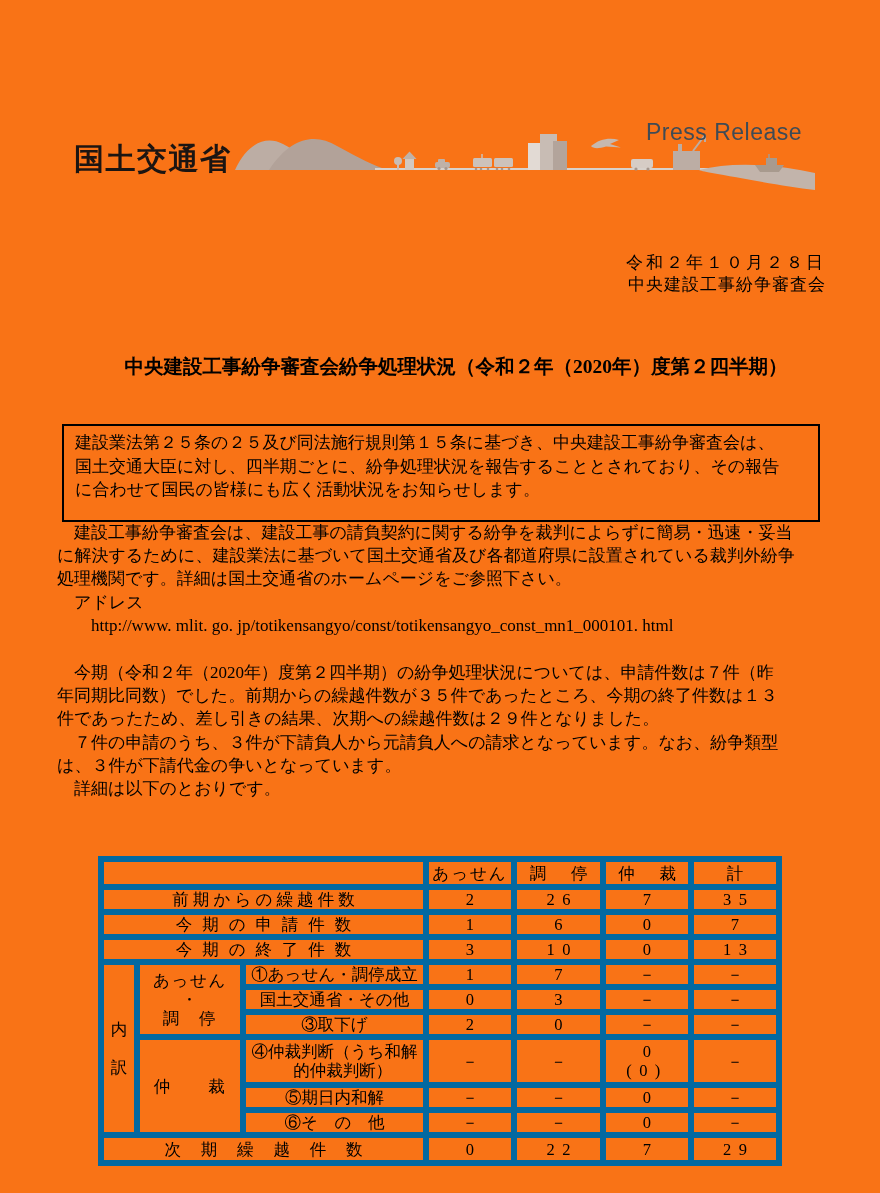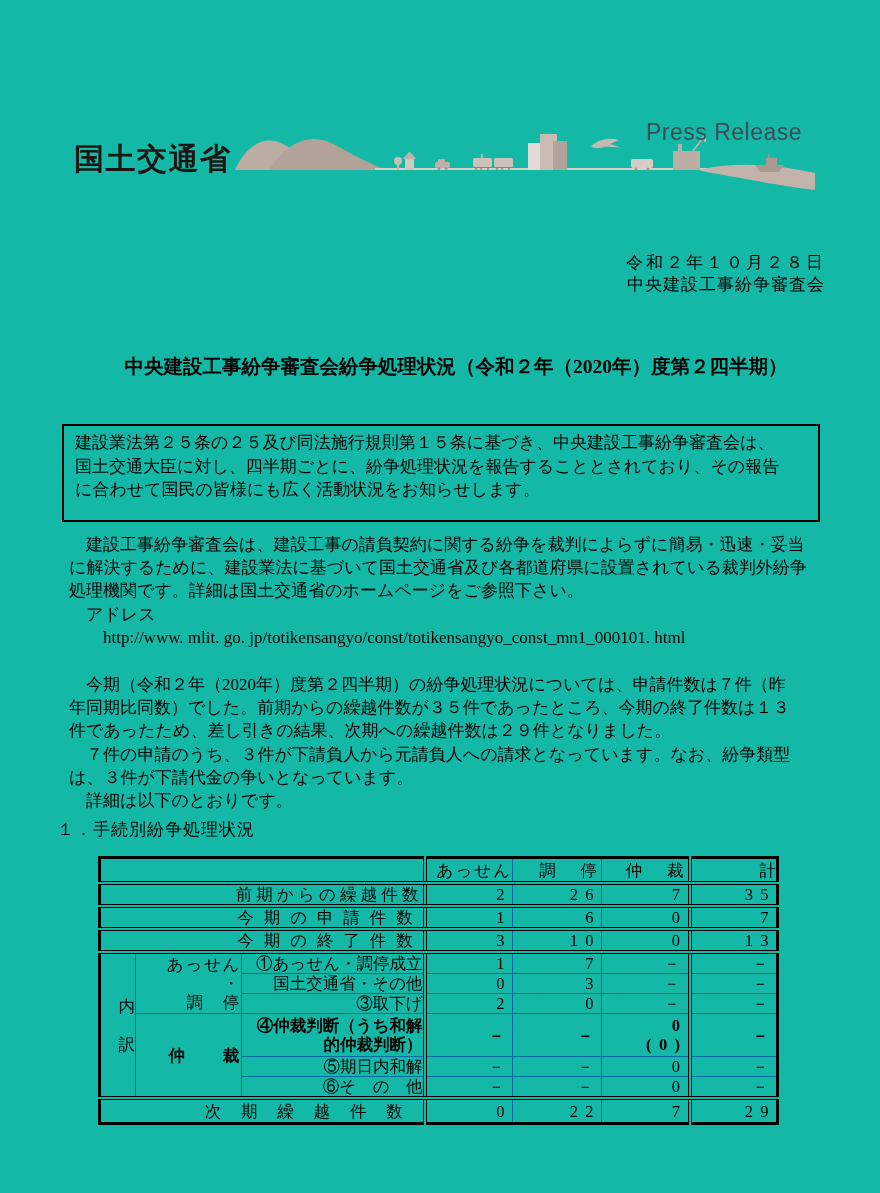--- a/index.html
+++ b/index.html
@@ -1,51 +1,51 @@
 <!DOCTYPE html>
 <html><head>
 <meta charset="utf-8">
 <style>
   html,body{margin:0;padding:0;background:#ffffff;}
-  .page{position:relative;width:880px;height:1193px;background:#14b8a6;overflow:hidden;
+  .page{position:relative;width:880px;height:1193px;background:#f97316;overflow:hidden;
         font-family:"Liberation Serif","DejaVu Serif",serif;color:#000;}
 
   
   .logo-jp{position:absolute;left:74px;top:139px;font-size:30px;font-weight:600;
            letter-spacing:1.5px;font-family:"Liberation Sans","DejaVu Sans",sans-serif;color:#1c1512;}
   .logo-en{position:absolute;left:75px;top:179px;font-size:14px;
            font-family:"Liberation Sans","DejaVu Sans",sans-serif;color:#1c1512;}
   .skyline{position:absolute;left:235px;top:120px;}
   .press-release{position:absolute;left:646px;top:119px;font-size:23px;letter-spacing:0.5px;
            font-family:"Liberation Sans","DejaVu Sans",sans-serif;color:#3f4b55;}
 
   
-  .date-block{position:absolute;right:54px;top:252px;text-align:center;font-size:17px;line-height:21.5px;}
+  .date-block{position:absolute;right:54px;top:252px;text-align:right;font-size:17px;line-height:21.5px;}
   .date-line{letter-spacing:3px;}
   .org-line{letter-spacing:1px;}
 
   
   .doc-title{position:absolute;left:0;top:337px;width:880px;text-align:center;
              font-size:19.5px;font-weight:bold;margin:16px;}
   .intro-box{position:absolute;left:62px;top:424px;width:758px;box-sizing:border-box;
              border:2px solid #000;padding:5px 11px 18px;font-size:17px;line-height:23.5px;
              white-space:pre-line;}
-  .body-text{position:absolute;width:800px;margin:12px;font-size:17px;line-height:23.2px;white-space:pre-line;}
+  .body-text{position:absolute;width:800px;margin:0;font-size:17px;line-height:23.2px;white-space:pre-line;}
   .p1{left:57px;top:521px;}
   .p2{left:57px;top:661px;}
   .section-heading{position:absolute;left:57px;top:818px;font-size:17px;letter-spacing:1px;}
 
   
   .main-table{position:absolute;left:98px;top:856px;width:678px;border-collapse:collapse;
               table-layout:fixed;font-size:16.5px;border:3px solid #000;}
-  .main-table td,.main-table th{border:1px solid #0369a1;text-align:right;vertical-align:middle;
+  .main-table td,.main-table th{border:6px solid #0369a1;text-align:center;vertical-align:middle;
               font-weight:normal;height:19px;line-height:19px;padding:0;overflow:hidden;margin-top:12px;}
   .main-table tr.hdr th,.main-table tr.hdr td{height:22px;}
   .main-table tr.ftr td{height:22px;}
-  .main-table tr.tall td{height:42px;font-weight:bold;}
+  .main-table tr.tall td{height:42px;}
   tr.sep td,tr.sep th,.dbl-b{border-bottom:4px double #000 !important;}
   .dl{border-left:4px double #000 !important;}
   .itm{text-align:left;padding-left:4px;}
   .num{letter-spacing:0.45em;text-indent:0.45em;}
   .pre{white-space:pre-line;line-height:19px;}
   .rh{white-space:pre-line;line-height:34px;}
   .grp{white-space:pre-line;line-height:21px;letter-spacing:0.1em;}
   .lsA{letter-spacing:0.25em;text-indent:0.25em;}
   .lsB{letter-spacing:0.6em;text-indent:0.6em;}
   .lsC{letter-spacing:1.2em;text-indent:1.2em;}
@@ -134,21 +134,20 @@
 処理機関です。詳細は国土交通省のホームページをご参照下さい。
 　アドレス
 　　http://www. mlit. go. jp/totikensangyo/const/totikensangyo_const_mn1_000101. html</p>
   <p class="body-text p2">　今期（令和２年（2020年）度第２四半期）の紛争処理状況については、申請件数は７件（昨
 年同期比同数）でした。前期からの繰越件数が３５件であったところ、今期の終了件数は１３
 件であったため、差し引きの結果、次期への繰越件数は２９件となりました。
 　７件の申請のうち、３件が下請負人から元請負人への請求となっています。なお、紛争類型
 は、３件が下請代金の争いとなっています。
 　詳細は以下のとおりです。</p>
 
-  <div class="section-heading">１．手続別紛争処理状況</div>
 
   <table class="main-table">
     <colgroup>
       <col style="width:36px">
         <col style="width:106px">
         <col style="width:183px">
       <col style="width:88px">
         <col style="width:89px">
         <col style="width:88px">
         <col style="width:88px">

